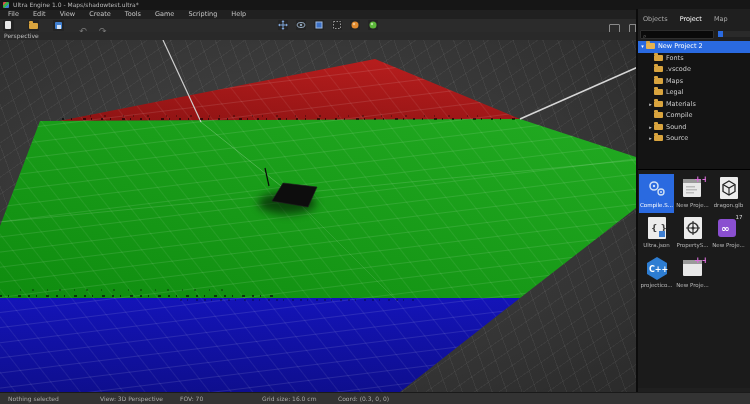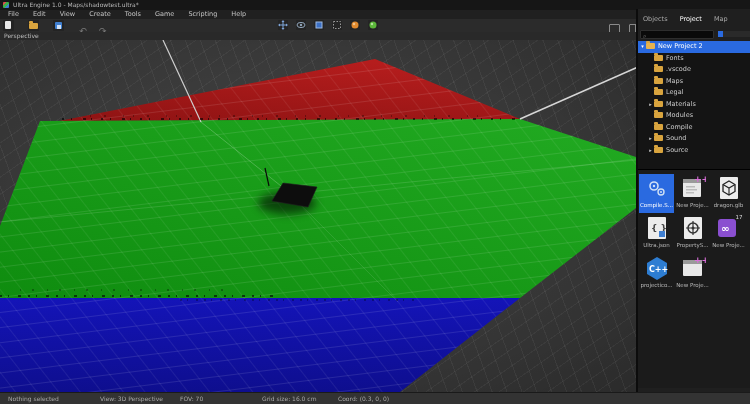--- a/index.html
+++ b/index.html
@@ -223,23 +223,20 @@
     <div class="trow child">
       <span class="exp"></span><span class="fold"></span><span>Maps</span>
     </div>
     <div class="trow child">
       <span class="exp"></span><span class="fold"></span><span>Legal</span>
     </div>
     <div class="trow child">
       <span class="exp">▸</span><span class="fold"></span><span>Materials</span>
     </div>
     <div class="trow child">
-      <span class="exp"></span><span class="fold"></span><span>Modules</span>
-    </div>
-    <div class="trow child">
       <span class="exp"></span><span class="fold"></span><span>Compile</span>
     </div>
     <div class="trow child">
       <span class="exp">▸</span><span class="fold"></span><span>Sound</span>
     </div>
     <div class="trow child">
       <span class="exp">▸</span><span class="fold"></span><span>Source</span>
     </div>
   </div>
 

